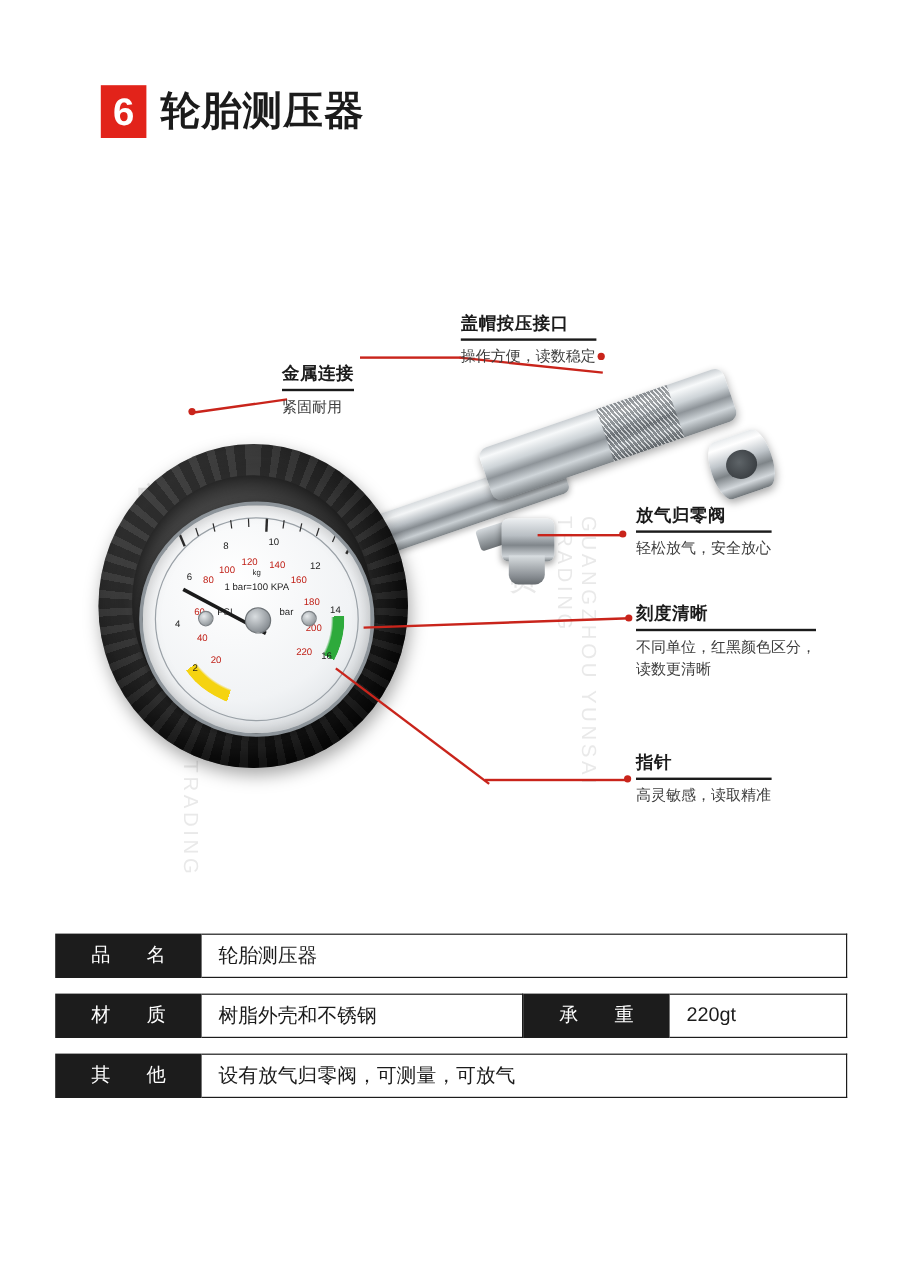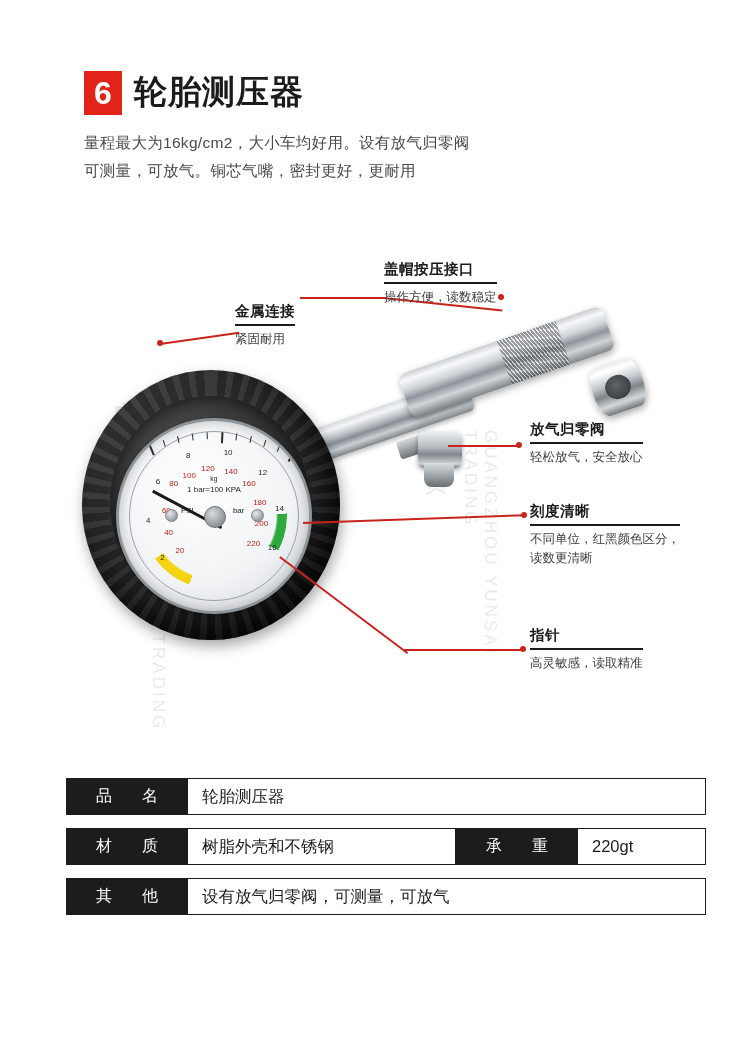--- a/index.html
+++ b/index.html
@@ -361,21 +361,20 @@
     color: #ffffff;
     font-size: 16px;
     letter-spacing: 7px;
     display: flex;
     align-items: center;
     justify-content: center;
     width: 122px;
     padding-left: 7px;
     box-sizing: border-box;
     flex: none;
-    margin-left: 20px;
   }
   .spec-val {
     border: 1.5px solid #1c1c1c;
     border-left: none;
     display: flex;
     align-items: center;
     padding-left: 14px;
     font-size: 16.5px;
     color: #1c1c1c;
     flex: 1 1 auto;
@@ -384,24 +383,20 @@
   .spec-val.grow { flex: 1 1 auto; }
   .spec-key.mid { margin-left: 0; }
 </style>
 </head>
 <body>
 
 <div class="header">
   <div class="title-row">
     <div class="num-badge">6</div>
     <div class="title-text">轮胎测压器</div>
-  </div>
-  <div class="subtitle">
-    <div>量程最大为16kg/cm2，大小车均好用。设有放气归零阀</div>
-    <div>可测量，可放气。铜芯气嘴，密封更好，更耐用</div>
   </div>
 </div>
 
 <div class="product-area">
 
   <div class="watermark wm1">广州市运赛商贸</div>
   <div class="watermark wm2">GUANGZHOU YUNSAI TRADING</div>
   <div class="watermark wm3">广州市运赛商贸</div>
   <div class="watermark wm4">GUANGZHOU YUNSAI TRADING</div>
 

